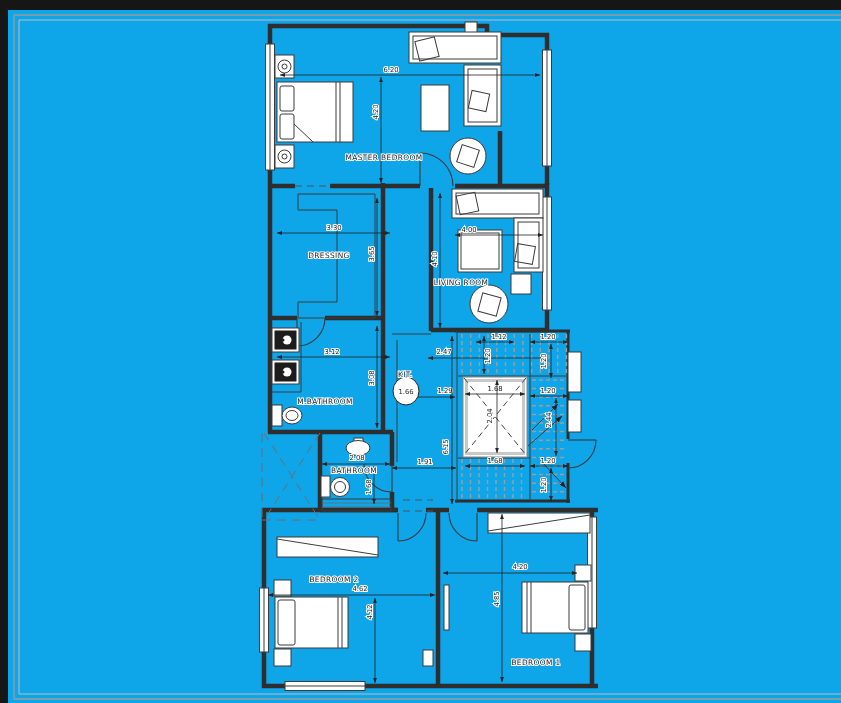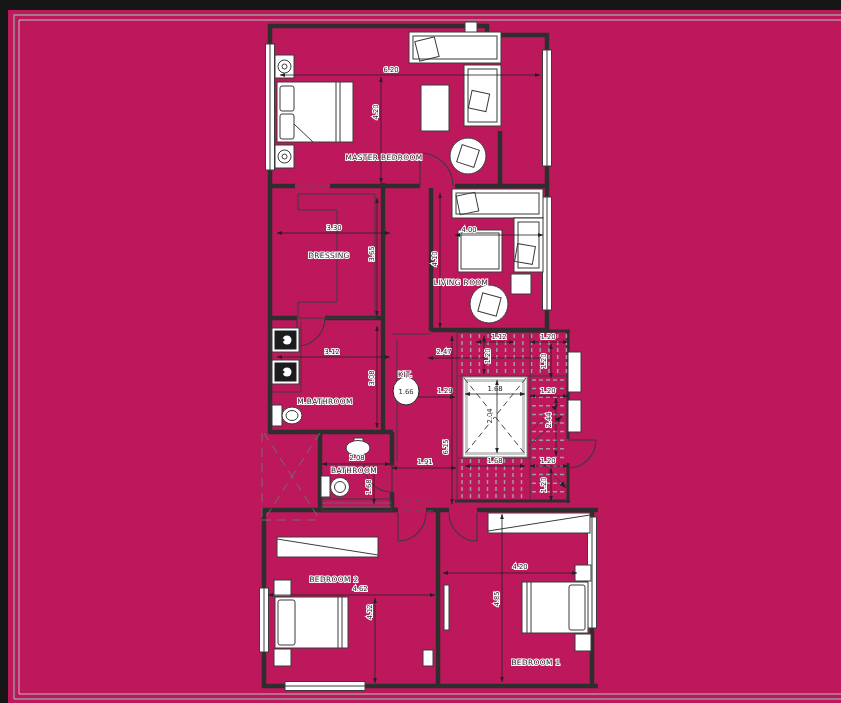--- a/index.html
+++ b/index.html
@@ -1,16 +1,16 @@
 <!DOCTYPE html>
 <html><head>
 <meta charset="utf-8">
 <style>
   html,body{margin:0;padding:0;background:#fff;}
-  .stage{position:relative;width:841px;height:703px;background:#be185d;overflow:hidden;}
+  .stage{position:relative;width:841px;height:703px;background:#0ea5e9;overflow:hidden;}
   svg{display:block;}
   .wall{stroke:#2e2e2e;stroke-width:4.5;fill:none;stroke-linecap:butt;}
   .wall2{stroke:#2e2e2e;stroke-width:3;fill:none;}
   .thin{stroke:#3c3c3c;stroke-width:1;fill:none;}
   .thinl{stroke:#6a6a6a;stroke-width:.8;fill:none;}
   .furn{stroke:#3a3a3a;stroke-width:1;fill:#fff;}
   .furnl{stroke:#3a3a3a;stroke-width:1;fill:none;}
   .darkfill{fill:#1c1c1c;stroke:#1c1c1c;}
   .win{fill:#fff;stroke:#3c3c3c;stroke-width:1;}
   .door{stroke:#3a3a3a;stroke-width:1.1;fill:none;}

